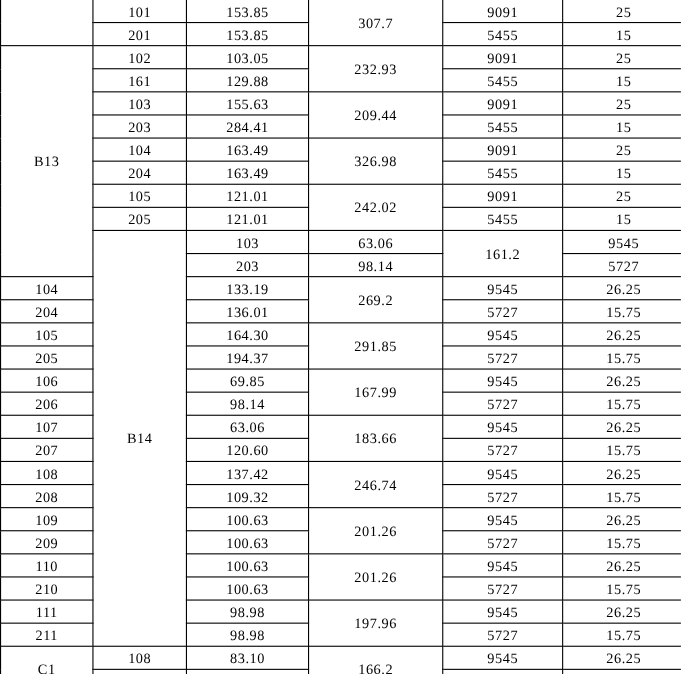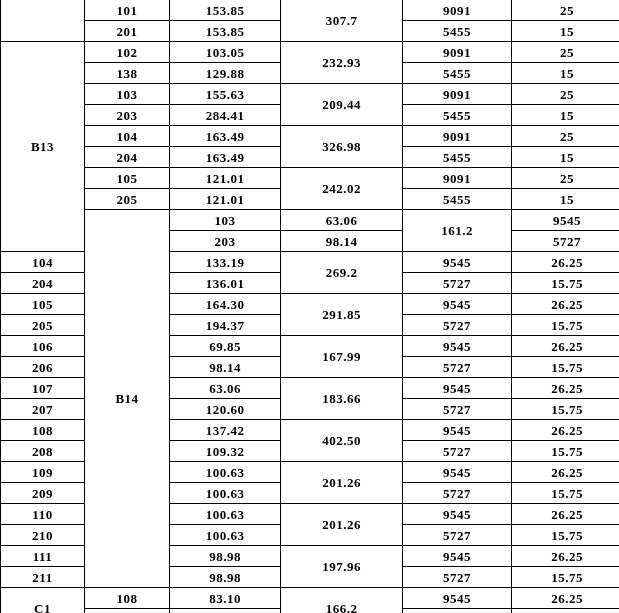--- a/index.html
+++ b/index.html
@@ -12,21 +12,20 @@
     height: 613px;
     font-family: "Liberation Serif", serif;
     color: #000000;
     overflow: hidden;
   }
   .sheet {
     position: relative;
     width: 619px;
     height: 613px;
     box-sizing: border-box;
-    font-weight: bold;
   }
   table.data-table {
     border-collapse: collapse;
     table-layout: fixed;
     width: 619px;
     margin: 0;
     padding: 0;
   }
   table.data-table td {
     border: 1px solid #000000;
@@ -90,21 +89,21 @@
         </tr>
         <tr>
           <td class="col-group" rowspan="10">B13</td>
           <td class="col-room">102</td>
           <td class="col-area">103.05</td>
           <td class="col-total" rowspan="2">232.93</td>
           <td class="col-rate">9091</td>
           <td class="col-fee">25</td>
         </tr>
         <tr>
-          <td class="col-room">138</td>
+          <td class="col-room">161</td>
           <td class="col-area">129.88</td>
           <td class="col-rate">5455</td>
           <td class="col-fee">15</td>
         </tr>
         <tr>
           <td class="col-room">103</td>
           <td class="col-area">155.63</td>
           <td class="col-total" rowspan="2">209.44</td>
           <td class="col-rate">9091</td>
           <td class="col-fee">25</td>
@@ -203,21 +202,21 @@
         </tr>
         <tr>
           <td class="col-room">207</td>
           <td class="col-area">120.60</td>
           <td class="col-rate">5727</td>
           <td class="col-fee">15.75</td>
         </tr>
         <tr>
           <td class="col-room">108</td>
           <td class="col-area">137.42</td>
-          <td class="col-total" rowspan="2">402.50</td>
+          <td class="col-total" rowspan="2">246.74</td>
           <td class="col-rate">9545</td>
           <td class="col-fee">26.25</td>
         </tr>
         <tr>
           <td class="col-room">208</td>
           <td class="col-area">109.32</td>
           <td class="col-rate">5727</td>
           <td class="col-fee">15.75</td>
         </tr>
         <tr>

